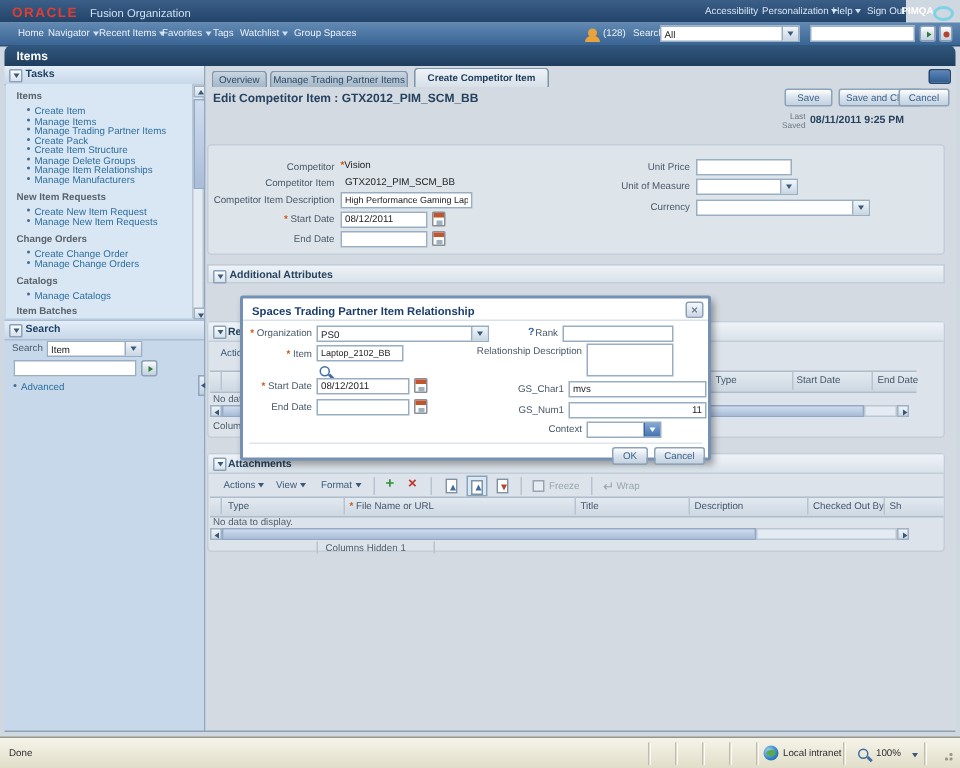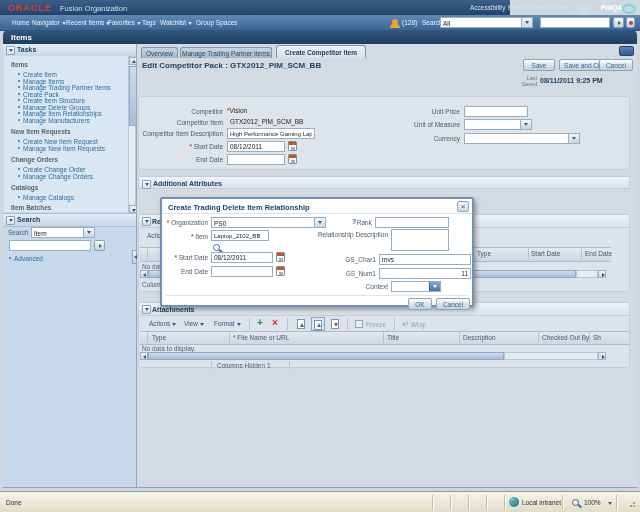--- a/index.html
+++ b/index.html
@@ -1,20 +1,20 @@
 <!DOCTYPE html>
 <html><head>
 <meta charset="utf-8">
 <style>
   html,body{margin:0;padding:0;background:#cfd8e0;}
   #screen{position:relative;width:640px;height:512px;overflow:hidden;
     font-family:"Liberation Sans",sans-serif;font-size:7px;color:#333;background:#cfd8e0;}
   .a{position:absolute;}
   
-  .oraclebar{left:0;top:0;width:510px;height:15px;background:linear-gradient(#3b5f88,#22436a);}
+  .oraclebar{left:0;top:0;width:604px;height:15px;background:linear-gradient(#3b5f88,#22436a);}
   .menubar{left:0;top:15px;width:640px;height:15px;background:linear-gradient(#6189b2,#3a6494);border-bottom:1px solid #2c4f79;}
   .logo{color:#e43d30;font-weight:bold;font-size:9px;letter-spacing:1px;}
   .prod{color:#cfe0f2;font-size:7.5px;}
   .toplink{color:#d6e4f4;font-size:6.5px;}
   .menuitem{color:#eaf2fb;font-size:6.5px;}
   .caret{display:inline-block;width:0;height:0;border-left:2.5px solid transparent;border-right:2.5px solid transparent;border-top:3px solid #cfe0f2;margin-left:2px;}
   .caret.dk{border-top-color:#3a5a7a;}
   
   .pagestrip{left:3px;top:30px;width:634px;height:14px;background:linear-gradient(#32587e,#1f3e5f);border-radius:5px 5px 0 0;}
   .pagetitle{color:#fff;font-weight:bold;font-size:8px;}
@@ -191,21 +191,21 @@
       </div>
   </div>
 
   <div class="a main"></div>
 
   <div class="a tab" style="left:141px;width:37px;">Overview</div>
   <div class="a tab" style="left:180px;width:92px;">Manage Trading Partner Items</div>
   <div class="a tab active" style="left:276px;width:90px;">Create Competitor Item</div>
   <div class="a" style="left:619px;top:46px;width:15px;height:10px;background:linear-gradient(#5b86b8,#2f5c90);border:1px solid #24466e;border-radius:2px;box-sizing:border-box;"></div>
 
-  <span class="a" style="left:142px;top:61px;font-weight:bold;font-size:8px;color:#26425f;">Edit Competitor Pack : GTX2012_PIM_SCM_BB</span>
+  <span class="a" style="left:142px;top:61px;font-weight:bold;font-size:8px;color:#26425f;">Edit Competitor Item : GTX2012_PIM_SCM_BB</span>
   <div class="a btn" style="left:523px;top:59px;width:32px;height:12px;line-height:11px;">Save</div>
   <div class="a btn" style="left:559px;top:59px;width:56px;height:12px;line-height:11px;">Save and Close</div>
   <div class="a btn" style="left:619px;top:59px;width:34px;height:12px;line-height:11px;max-width:34px;left:599px;">Cancel</div>
   <span class="a" style="left:520px;top:75px;width:17px;font-size:5.5px;color:#6b7886;text-align:right;line-height:6px;display:inline-block;">Last Saved</span>
   <span class="a" style="left:540px;top:77px;font-weight:bold;font-size:7px;color:#26425f;">08/11/2011 9:25 PM</span>
 
   <div class="a secpanel" style="left:138px;top:96px;width:492px;height:74px;background:#dde4ea;"></div>
   <span class="a lbl" style="left:120px;top:108px;width:103px;">Competitor</span>
   <span class="a" style="left:227px;top:107px;font-size:6.5px;color:#222;"><span class="req">*</span><span>Vision</span></span>
   <span class="a lbl" style="left:120px;top:119px;width:103px;">Competitor Item</span>
@@ -320,21 +320,21 @@
         <span class="a tri-rt" style="left:2.5px;top:1.5px;"></span>
       </div>
 
     <div class="a vline" style="left:72px;top:58px;height:8px;"></div>
     <span class="a" style="left:78px;top:59px;font-size:6.5px;color:#51606e;">Columns Hidden</span>
     <span class="a" style="left:128px;top:59px;font-size:6.5px;color:#51606e;">1</span>
     <div class="a vline" style="left:150px;top:58px;height:8px;"></div>
   </div>
 
   <div class="a dialog">
-    <span class="a dlgtitle" style="left:6px;top:4px;">Create Trading Delete Item Relationship</span>
+    <span class="a dlgtitle" style="left:6px;top:4px;">Spaces Trading Partner Item Relationship</span>
     <div class="a closebox" style="left:295px;top:2px;">×</div>
     <div class="a" style="left:0;top:14px;width:310px;height:1px;background:#d9e1ea;"></div>
 
     <span class="a lbl" style="left:0px;top:20px;width:46px;"><span class="req">*</span> <span>Organization</span></span>
     <div class="a sel" style="left:49px;top:18px;width:115px;">
         <span class="sv">PS0</span>
         <span class="db">
           <i></i>
         </span>
       </div>

